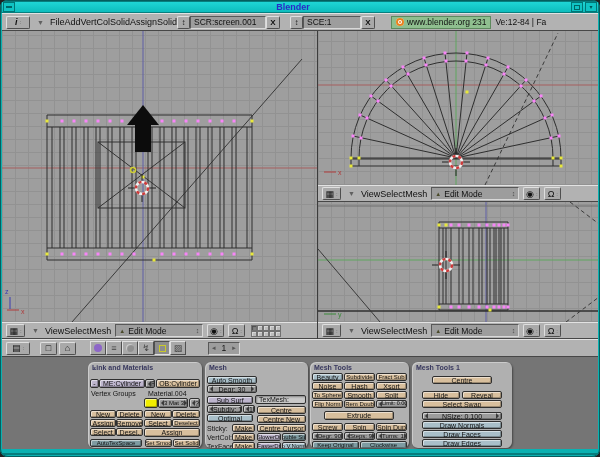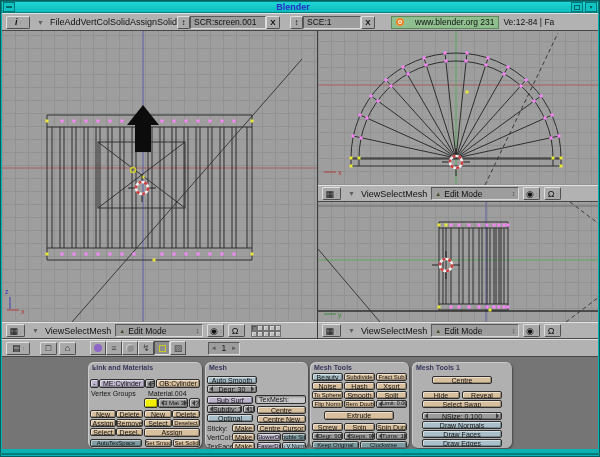--- a/index.html
+++ b/index.html
@@ -1,19 +1,19 @@
 <!DOCTYPE html>
 <html><head>
 <meta charset="utf-8">
 <style>
   html,body{margin:0;padding:0;background:#222;}
   *{box-sizing:border-box;}
   #win{position:relative;width:600px;height:457px;background:#0ab1b1;
        font-family:"Liberation Sans","DejaVu Sans",sans-serif;overflow:hidden;
-       box-shadow:inset 0 0 0 1px #055e5e;}
+       box-shadow:inset 0 0 0 1px #055e5e;border-radius:8px;}
   #win::after{content:"";position:absolute;left:0;right:0;bottom:2px;height:2px;background:#067d7d;}
   .titlebar{position:absolute;left:1px;top:1px;right:1px;height:12px;
        background:linear-gradient(#1fd6d6,#0dbdbd);border:1px solid #077f7f;
        display:flex;align-items:center;}
   .tb-title{flex:1;text-align:center;font-size:9px;font-weight:bold;color:#2a2ac8;line-height:10px;}
   .tb-btn{width:12px;height:10px;background:#10c4c4;border:1px solid #077;display:flex;align-items:center;justify-content:center;margin:0 1px;}
   .tb-dash{width:6px;height:2px;background:#066;}
   .tb-sq{width:6px;height:5px;border:1px solid #066;}
   .tb-tri{font-size:6px;color:#055;line-height:6px;}
   #app{position:absolute;left:2px;top:13px;right:2px;bottom:8px;background:#3c3c3c;overflow:hidden;}
@@ -26,21 +26,21 @@
   .coll{font-size:7px;color:#606060;margin:0 6px 0 7px;flex:none;}
   .mlabel{flex:none;cursor:default;}
   .fieldgrp{display:flex;align-items:center;flex:none;margin-right:10px;}
   .stepbtn{width:13px;height:13px;background:#a9a9a9;border:1px solid;border-color:#dfdfdf #4f4f4f #4f4f4f #dfdfdf;
        font-size:8px;display:flex;align-items:center;justify-content:center;border-radius:2px;}
   .tfield{height:13px;background:#9d9d9d;border:1px solid;border-color:#585858 #d8d8d8 #d8d8d8 #585858;
        font-size:8.5px;display:flex;align-items:center;padding:0 3px;white-space:nowrap;overflow:hidden;}
   .xbtn{width:14px;height:13px;background:#a9a9a9;border:1px solid;border-color:#dfdfdf #4f4f4f #4f4f4f #dfdfdf;
        font-size:8px;font-weight:bold;display:flex;align-items:center;justify-content:center;border-radius:2px;}
   .badge{display:flex;align-items:center;height:13px;background:#8fbf8f;border:1px solid #5d8a5d;
-       padding:0 4px;font-size:8.5px;flex:none;gap:11px;}
+       padding:0 4px;font-size:8.5px;flex:none;gap:3px;}
   .blogo{width:8px;height:8px;border-radius:50%;background:#e8821e;box-shadow:inset 0 0 0 2px #e8821e, inset 0 0 0 3px #fff;}
   .stats{margin-left:4px;font-size:8.5px;white-space:nowrap;flex:none;}
 
   .vp{position:absolute;background-color:#9e9e9e;
       background-image:repeating-linear-gradient(0deg,#929292 0,#929292 1px,transparent 1px,transparent 13px),
                        repeating-linear-gradient(90deg,#929292 0,#929292 1px,transparent 1px,transparent 13px);}
   .vp svg{position:absolute;left:0;top:0;}
 
   .mode{height:13px;width:88px;background:#9d9d9d;border:1px solid;border-color:#585858 #d8d8d8 #d8d8d8 #585858;
        display:flex;align-items:center;font-size:8.5px;padding:0 3px;gap:3px;flex:none;margin-left:4px;}

